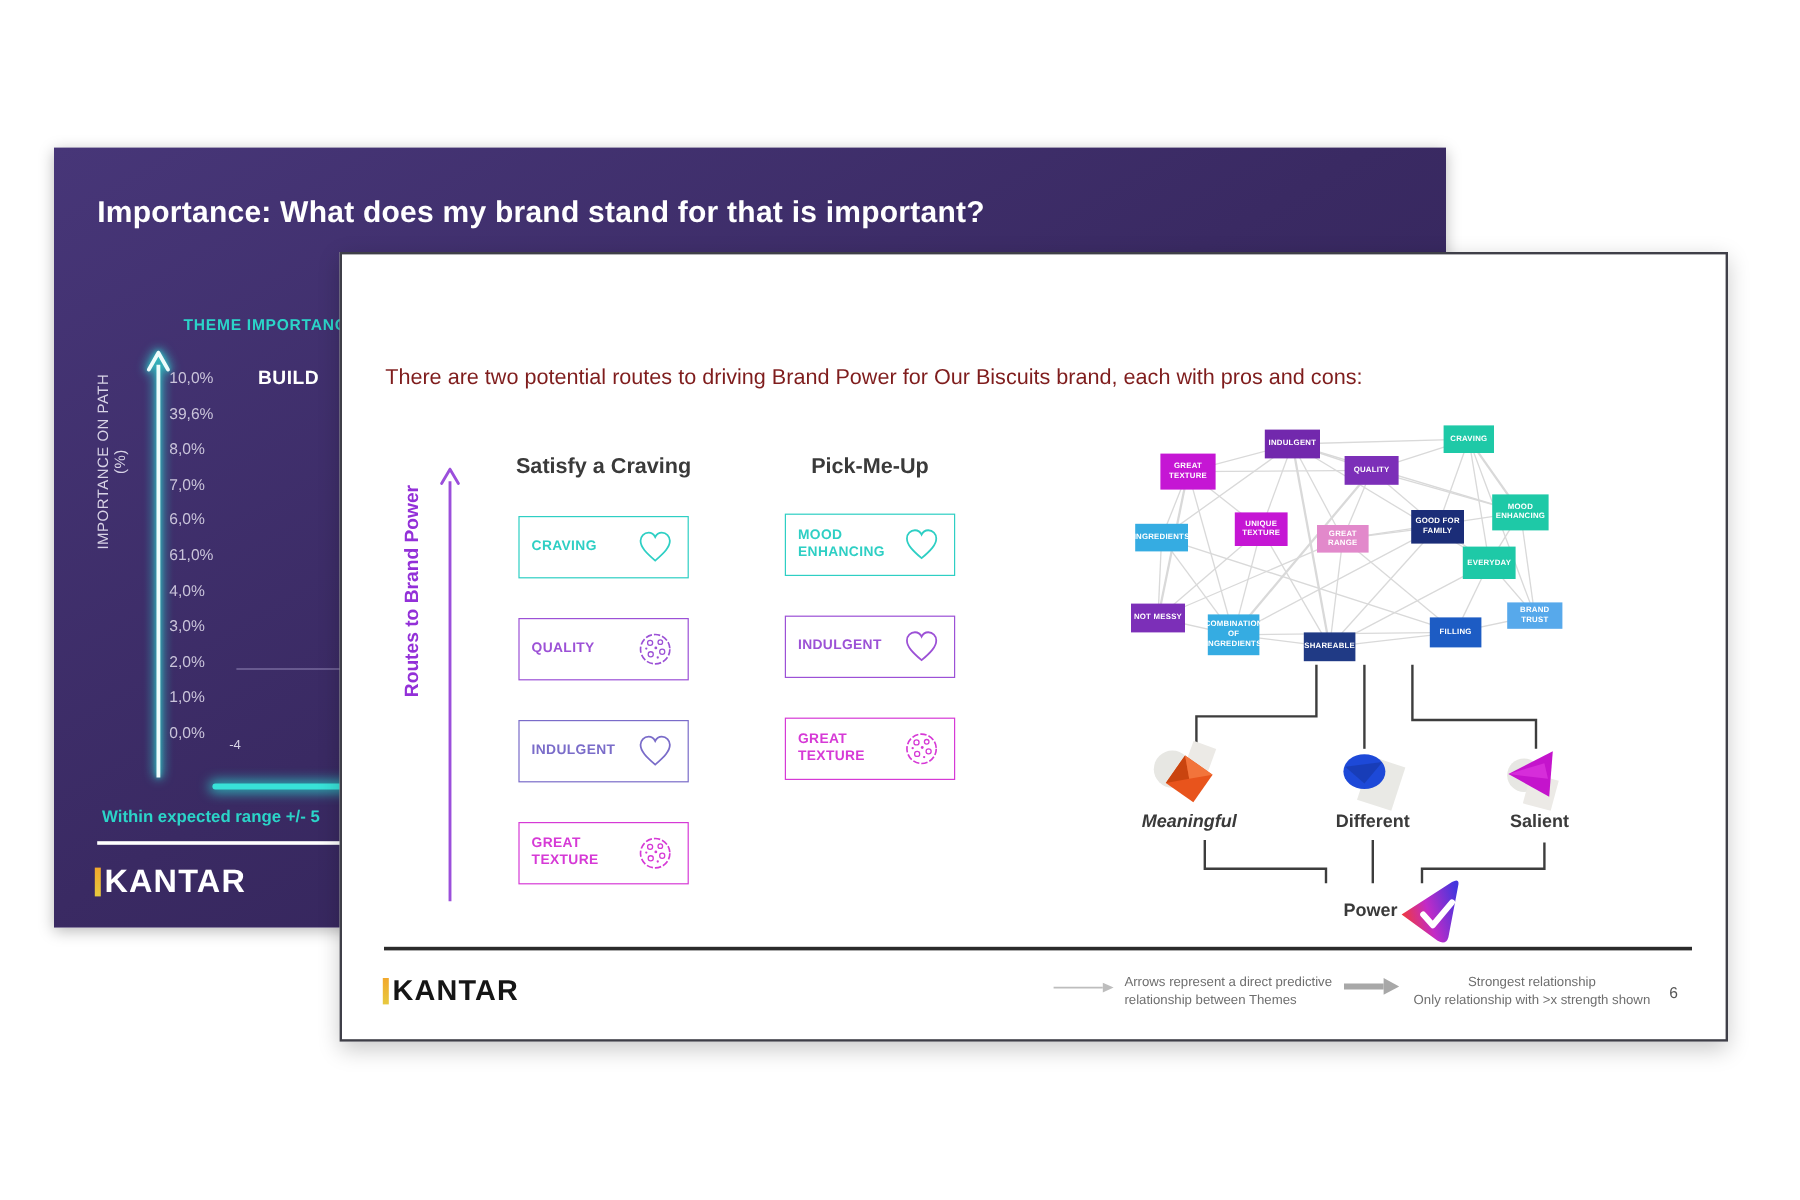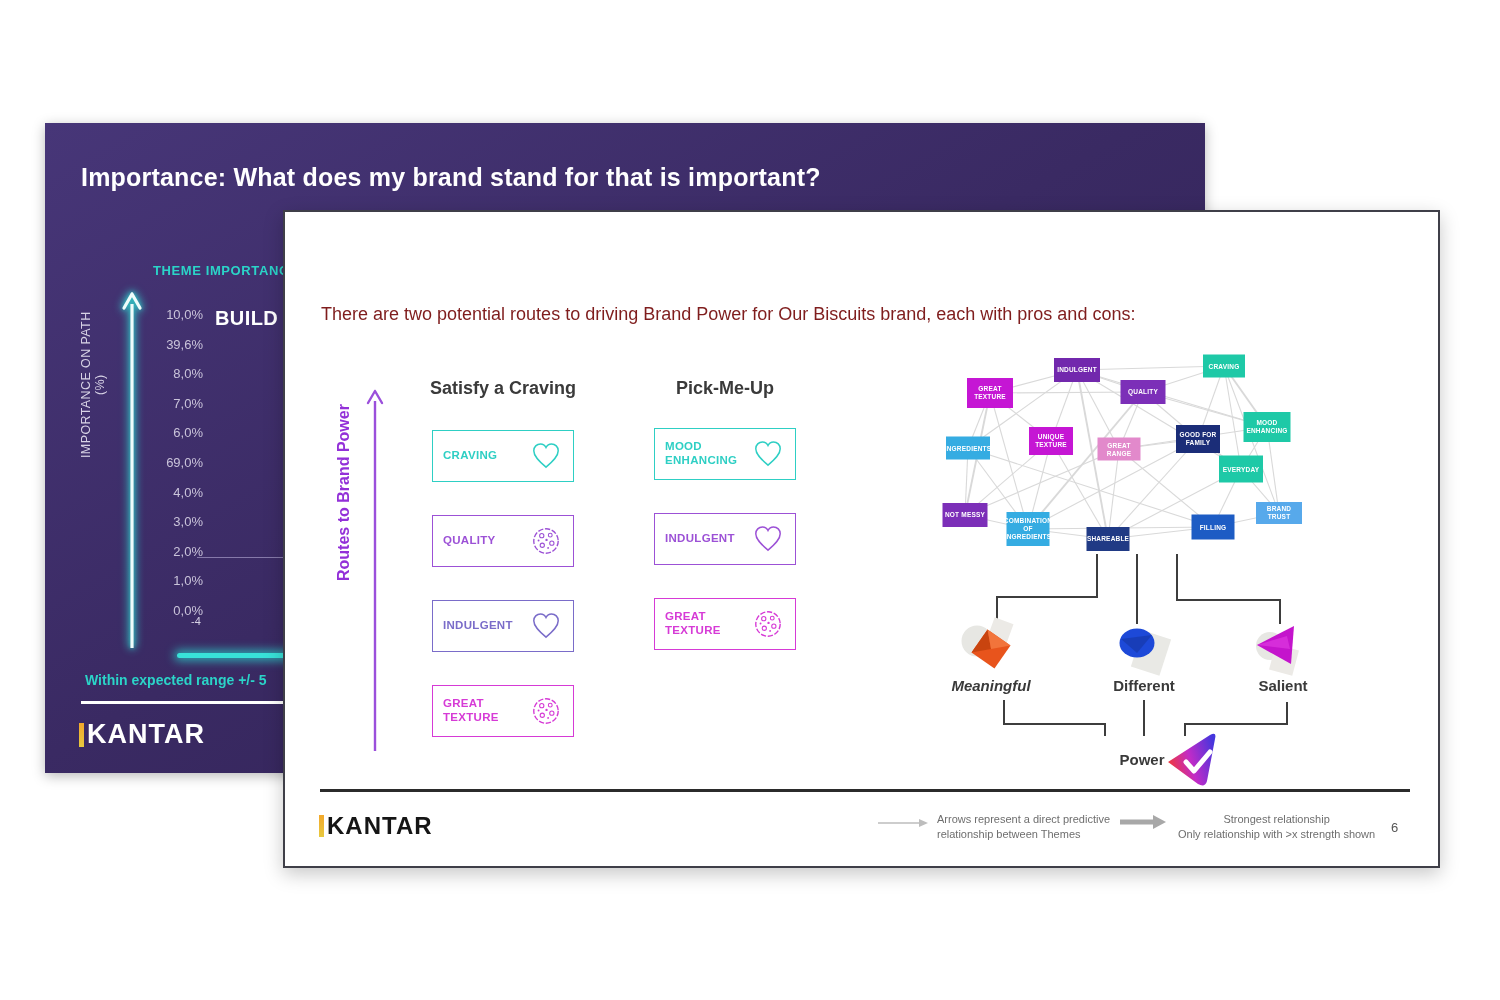--- a/index.html
+++ b/index.html
@@ -10,23 +10,23 @@
   
   .back{left:45px;top:123px;width:1160px;height:650px;
     background:linear-gradient(150deg,#473678 0%,#3a2a63 48%,#2e2052 100%);
     box-shadow:0 3px 12px rgba(0,0,0,.28);}
   .bs-title{position:absolute;left:36px;top:40px;margin:0;font-size:25px;font-weight:700;color:#fff;letter-spacing:.2px;}
   .bs-theme{position:absolute;left:108px;top:140px;font-size:13px;font-weight:700;color:#2bd4c8;letter-spacing:.6px;}
   .bs-arrow{position:absolute;left:72px;top:165px;
     filter:drop-shadow(0 0 5px rgba(46,220,210,.95)) drop-shadow(0 0 2px rgba(46,220,210,.85));}
   .bs-axis-label{position:absolute;left:34px;top:177px;height:170px;writing-mode:vertical-rl;transform:rotate(180deg);
     font-size:12.5px;color:#d8d3e6;letter-spacing:.4px;text-align:center;}
-  .bs-ticks{position:absolute;left:96px;top:177px;width:62px;text-align:right;}
+  .bs-ticks{position:absolute;left:96px;top:177px;width:62px;}
   .bs-ticks .tick{height:29.6px;line-height:29.6px;font-size:13px;color:#cac4da;}
-  .bs-build{position:absolute;left:170px;top:184px;font-size:20px;font-weight:700;color:#fff;letter-spacing:.4px;}
+  .bs-build{position:absolute;left:170px;top:184px;font-size:16px;font-weight:700;color:#fff;letter-spacing:.4px;}
   .bs-neg4{position:absolute;left:146px;top:492px;font-size:11px;color:#d8d3e6;}
   .bs-line2{position:absolute;left:152px;top:434px;width:260px;height:1px;background:rgba(195,185,225,.55);}
   .bs-glow{position:absolute;left:132px;top:530px;width:320px;height:5px;background:#38e2d8;border-radius:3px;
     box-shadow:0 0 10px 3px rgba(42,210,201,.75);}
   .bs-range{position:absolute;left:40px;top:549px;font-size:14px;font-weight:700;color:#2bd4c8;}
   .bs-wline{position:absolute;left:36px;top:578px;width:332px;height:3px;background:#fff;}
   .logo{display:flex;align-items:center;gap:3px;font-weight:700;letter-spacing:1px;}
   .logo-bar{display:inline-block;width:5px;height:22px;}
   .logo-bar.gold{background:linear-gradient(180deg,#f2a82c,#e7c93f);}
   .bs-logo{position:absolute;left:34px;top:596px;font-size:27px;color:#fff;}
@@ -87,21 +87,21 @@
       <path d="M15,6 L7,20 M15,6 L23,20" stroke="#eefcfb" stroke-width="3.2" fill="none" stroke-linecap="round"></path>
     </svg>
 
     <div class="bs-axis-label">IMPORTANCE ON PATH (%)</div>
     <div class="bs-ticks" id="bs-ticks">
         <div class="tick">10,0%</div>
         <div class="tick">39,6%</div>
         <div class="tick">8,0%</div>
         <div class="tick">7,0%</div>
         <div class="tick">6,0%</div>
-        <div class="tick">69,0%</div>
+        <div class="tick">61,0%</div>
         <div class="tick">4,0%</div>
         <div class="tick">3,0%</div>
         <div class="tick">2,0%</div>
         <div class="tick">1,0%</div>
         <div class="tick">0,0%</div>
       </div>
     <div class="bs-build">BUILD</div>
     <div class="bs-neg4">-4</div>
     <div class="bs-line2"></div>
     <div class="bs-glow"></div>

